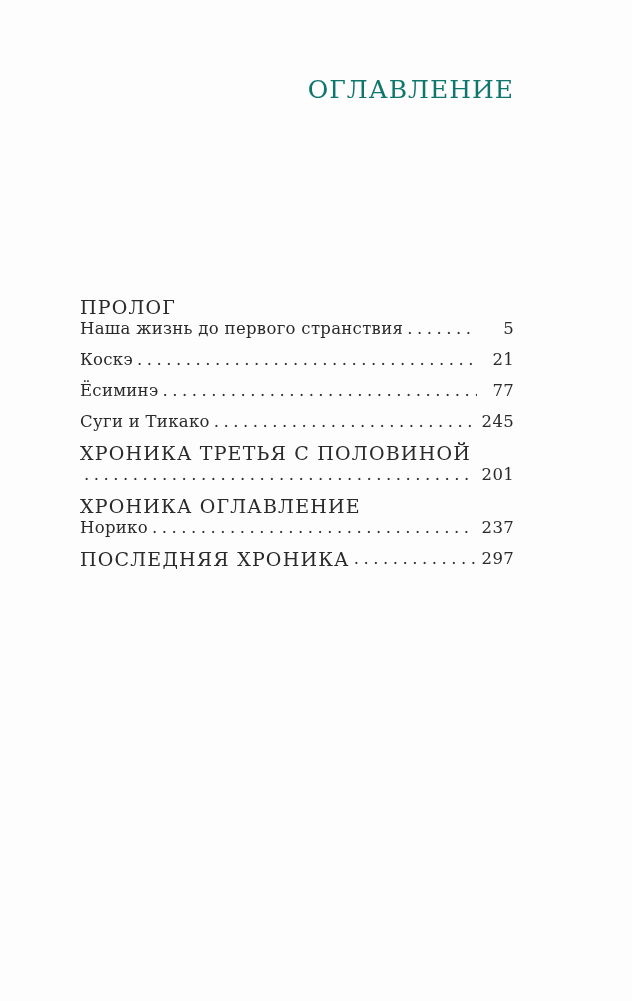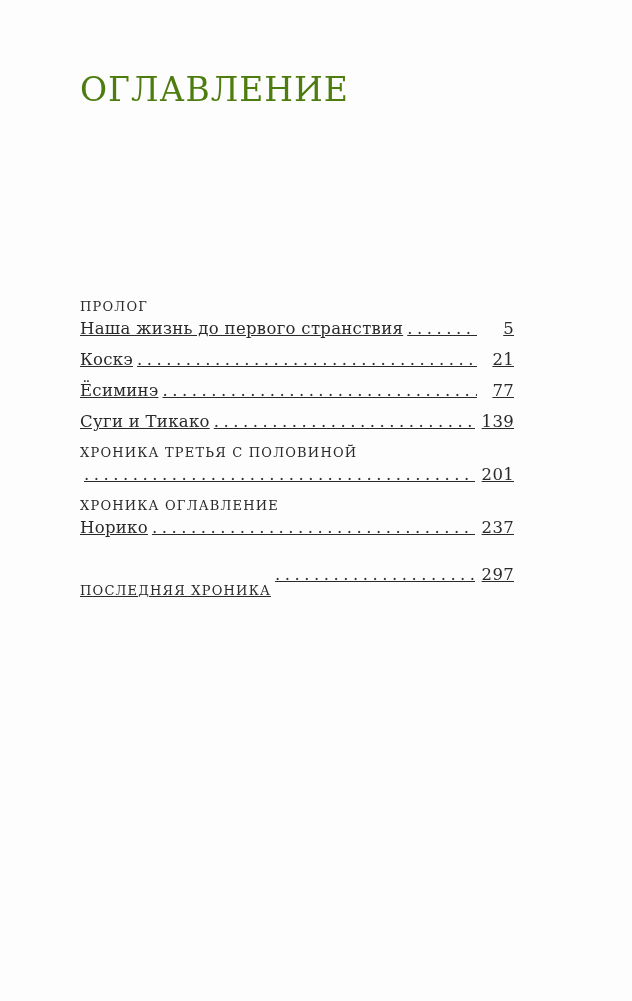--- a/index.html
+++ b/index.html
@@ -14,55 +14,53 @@
     background: #fdfdfd;
     overflow: hidden;
     font-family: "DejaVu Serif", "Liberation Serif", serif;
     color: #262626;
   }
   .page-title {
     position: absolute;
     left: 80px;
     top: 76px;
     width: 434px;
-    text-align: left;
-    font-size: 33px;
+    text-align: right;
+    font-size: 25px;
     line-height: 28px;
     font-weight: 400;
     letter-spacing: 1px;
-    color: #4d7c0f;
+    color: #0f766e;
   }
   .toc {
     position: absolute;
     left: 80px;
     top: 296px;
     width: 434px;
   }
   .toc-entry {
     margin-bottom: 9px;
   }
   .toc-heading {
-    font-size: 13px;
+    font-size: 19px;
     line-height: 22px;
     letter-spacing: 1.2px;
     white-space: nowrap;
     color: #2a2a2a;
   }
   .toc-line {
     display: flex;
-    align-items: center;
+    align-items: flex-start;
     font-size: 16.5px;
     line-height: 22px;
     letter-spacing: 0.3px;
     color: #2a2a2a;
-    text-decoration: underline;
   }
   .toc-line .toc-heading {
     flex: 0 0 auto;
-    margin-top: 32px;
   }
   .toc-subtitle {
     flex: 0 0 auto;
     white-space: nowrap;
   }
   .dot-leader {
     flex: 1 1 auto;
     overflow: hidden;
     white-space: nowrap;
     letter-spacing: 4.5px;
@@ -108,21 +106,21 @@
         <span class="toc-subtitle">Ёсиминэ</span>
         <span class="dot-leader">........................................................................</span>
         <span class="page-num">77</span>
       </div>
     </div>
 
     <div class="toc-entry">
       <div class="toc-line">
         <span class="toc-subtitle">Суги и Тикако</span>
         <span class="dot-leader">........................................................................</span>
-        <span class="page-num">139</span>
+        <span class="page-num">245</span>
       </div>
     </div>
 
     <div class="toc-entry">
       <div class="toc-heading">ХРОНИКА ТРЕТЬЯ С ПОЛОВИНОЙ</div>
       <div class="toc-line">
         <span class="dot-leader">........................................................................</span>
         <span class="page-num">201</span>
       </div>
     </div>

